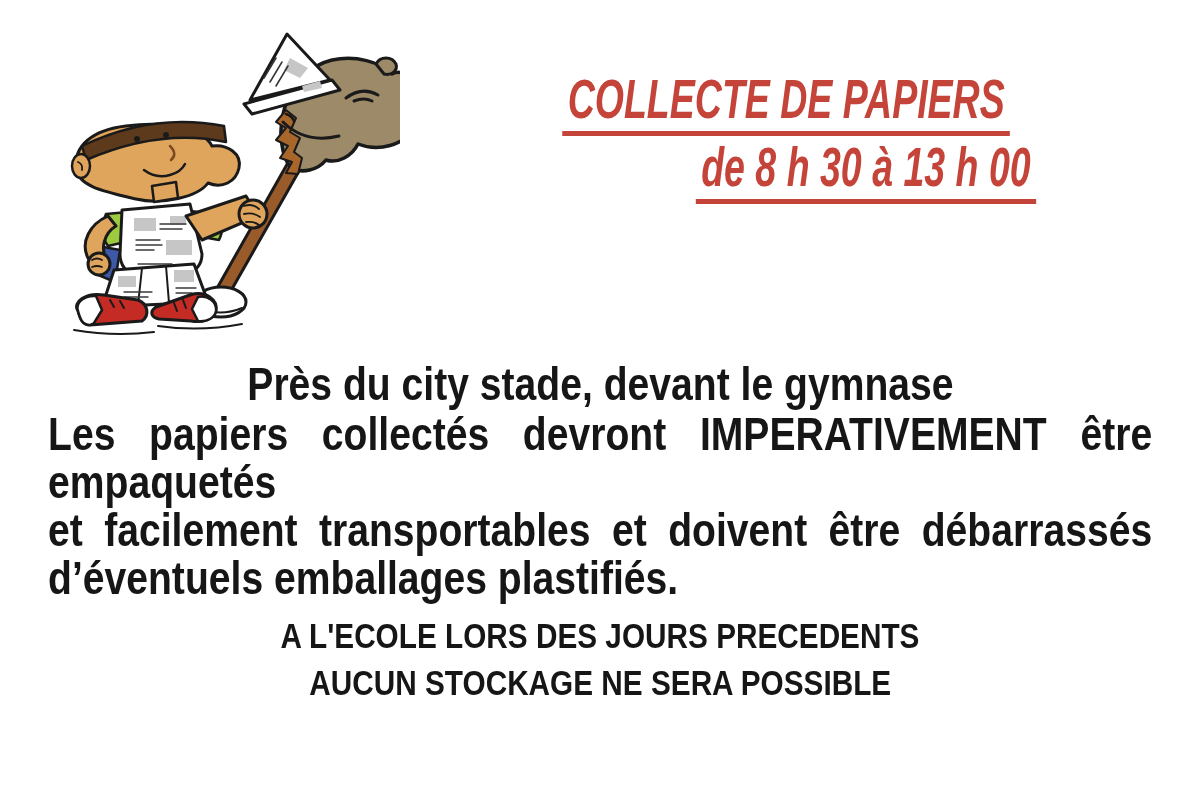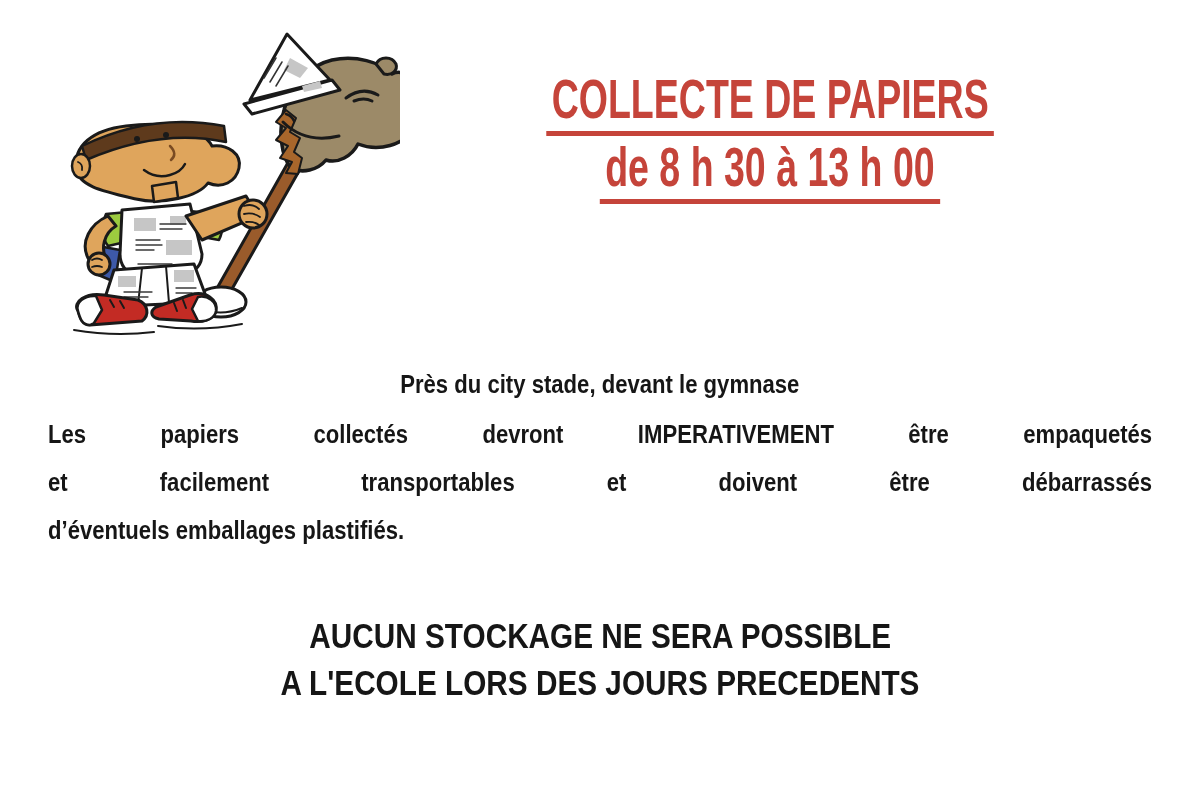--- a/index.html
+++ b/index.html
@@ -25,37 +25,37 @@
 
   
   .heading{
     position:absolute;left:420px;top:70px;width:700px;
     color:var(--red);
     font-size:56px;
     line-height:58px;
   }
   .hline{
     height:68px;
-    display:flex;justify-content:center;align-items:flex-start;
+    display:flex;justify-content:flex-end;align-items:flex-start;font-style:italic;
   }
   .hline .squeeze{
     transform:scaleX(.67);
     transform-origin:50% 50%;
     white-space:nowrap;
   }
   .hline .squeeze span{
     display:inline-block;
     padding:0 8px 3px 8px;
     border-bottom:5px solid var(--red);
   }
 
   
   .body-block{
     position:absolute;left:48px;top:360px;width:1104px;
-    font-size:26px;
+    font-size:46px;
   }
   .centered-line{
     height:48px;line-height:48px;
     display:flex;justify-content:center;
   }
   .centered-line .squeeze{
     transform:scaleX(.85);
     transform-origin:50% 50%;
     white-space:nowrap;
   }
@@ -200,20 +200,20 @@
     </div>
     <div class="paragraph">
       <div class="para-line">Les papiers collectés devront IMPERATIVEMENT être empaquetés</div>
       <div class="para-line">et facilement transportables et doivent être débarrassés</div>
       <div class="para-line last">d’éventuels emballages plastifiés.</div>
     </div>
   </div>
 
   <div class="footer-block">
     <div class="centered-line">
+      <div class="squeeze">A L'ECOLE LORS DES JOURS PRECEDENTS</div>
+    </div>
+    <div class="centered-line">
       <div class="squeeze">AUCUN STOCKAGE NE SERA POSSIBLE</div>
     </div>
-    <div class="centered-line">
-      <div class="squeeze">A L'ECOLE LORS DES JOURS PRECEDENTS</div>
-    </div>
   </div>
 
 </div>
 
 </body></html>

